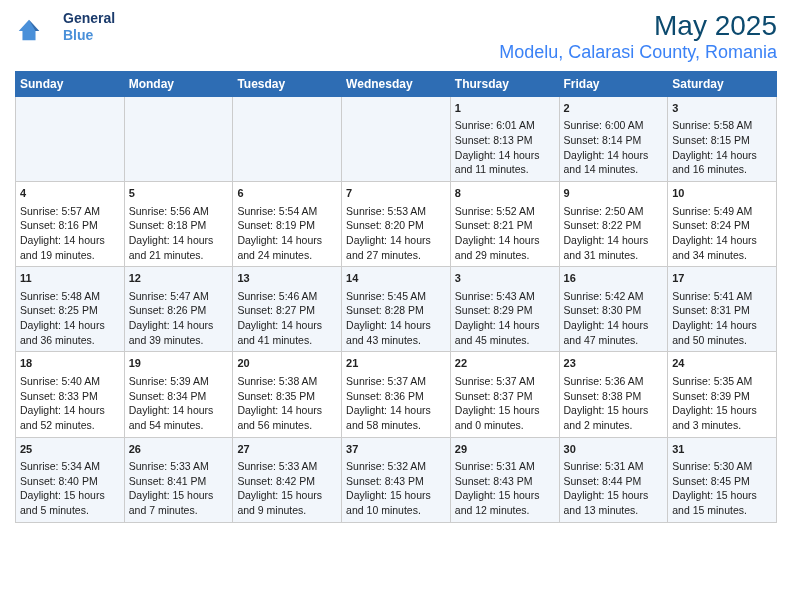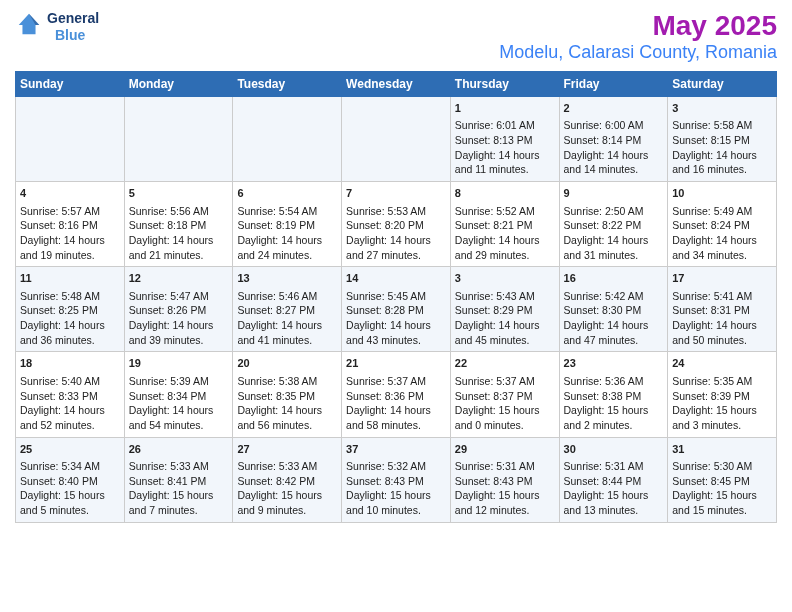--- a/index.html
+++ b/index.html
@@ -16,44 +16,43 @@
       padding: 10px 15px;
     }
     .header {
       display: flex;
       justify-content: space-between;
       align-items: flex-start;
       margin-bottom: 8px;
     }
     .logo {
       display: flex;
-      align-items: flex-start;
-      gap: 4px;
+      align-items: flex-end;
+      gap: 20px;
     }
     .logo-text {
       font-size: 14px;
       font-weight: bold;
       color: #1a3a6b;
       line-height: 1.2;
     }
     .logo-text span {
       color: #4a90d9;
-      margin-left: 8px;
     }
     .logo-icon {
       width: 28px;
       height: 28px;
     }
     .title-block {
       text-align: right;
     }
     .main-title {
       font-size: 28px;
-      font-weight: bold;
-      color: #a21caf;
+      font-weight: normal;
+      color: #0c4a6e;
     }
     .subtitle {
       font-size: 18px;
       color: #3b82f6;
     }
     table {
       width: 100%;
       border-collapse: collapse;
       font-size: 11px;
     }

